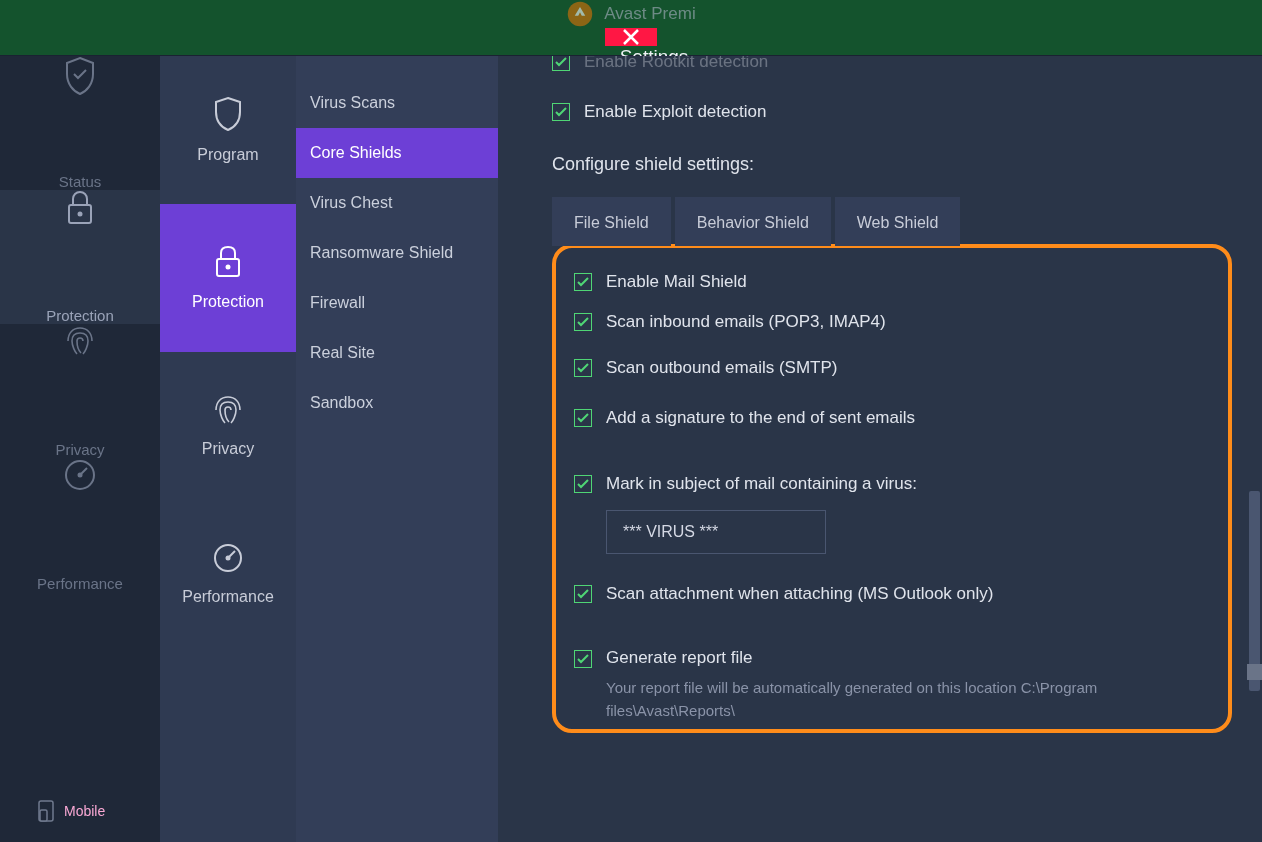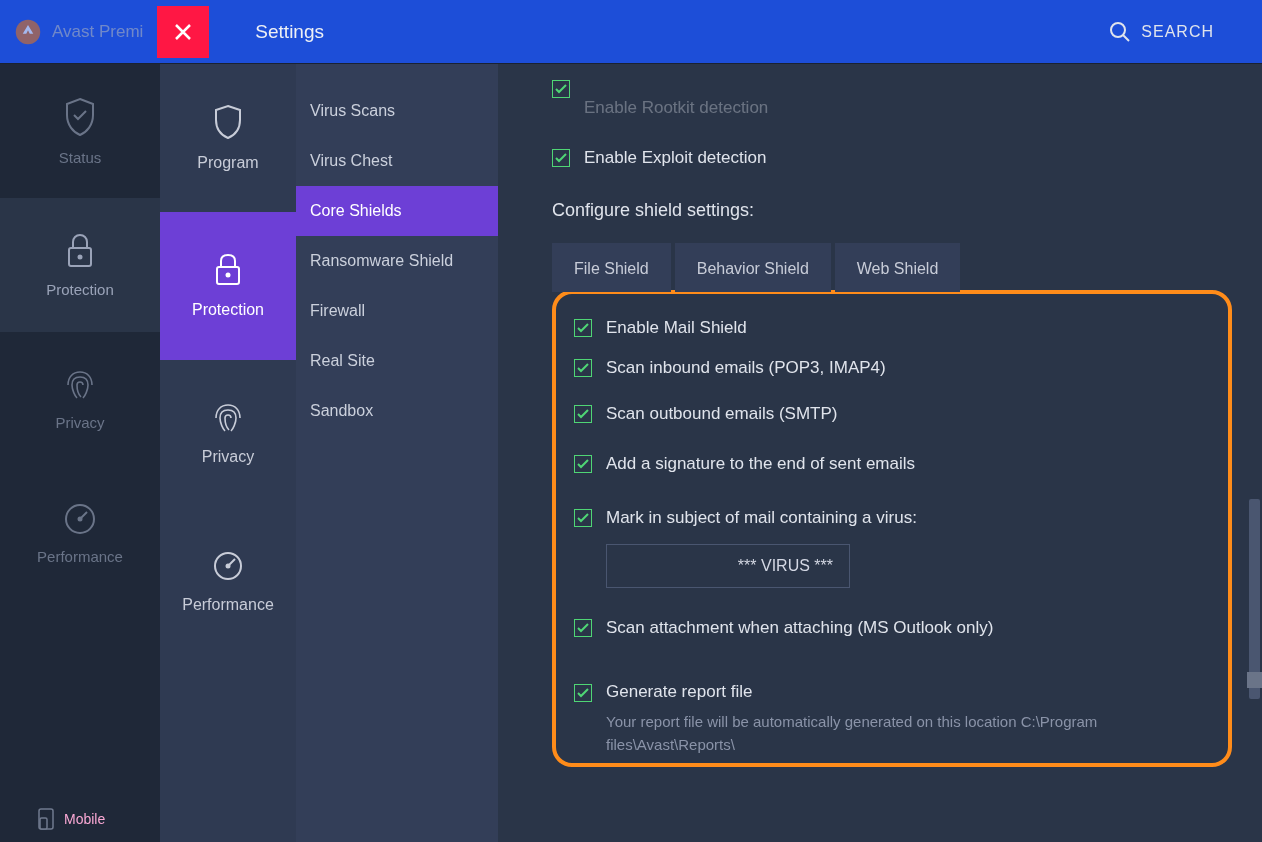--- a/index.html
+++ b/index.html
@@ -1,29 +1,29 @@
 <!DOCTYPE html>
 <html><head>
 <meta charset="utf-8">
 <style>
 * { margin: 0; padding: 0; box-sizing: border-box; font-family: -apple-system, BlinkMacSystemFont, "Segoe UI", Arial, sans-serif; }
 body { width: 1262px; height: 842px; background: #2a3548; overflow: hidden; position: relative; }
 
-.header { height: 64px; display: flex; align-items: center; background: #1d4ed8; border-bottom: 1px solid #1a2232; }
+.header { height: 56px; display: flex; align-items: center; background: #14532d; border-bottom: 1px solid #1a2232; flex-direction: column; }
 .logo { display: flex; align-items: center; padding: 0 14px; opacity: 0.6; color: #a8b0c0; font-size: 17px; }
 .logo-icon { width: 28px; height: 28px; margin-right: 10px; }
 .close-btn { width: 52px; height: 52px; background: #ff1744; display: flex; align-items: center; justify-content: center; cursor: pointer; }
 .settings-title { color: #eef0f5; font-size: 19px; padding-left: 24px; margin-left: 22px; }
 .search { margin-left: auto; display: flex; align-items: center; padding-right: 48px; color: #e0e4ec; font-size: 16px; letter-spacing: 1px; cursor: pointer; }
 .search-icon { margin-right: 10px; }
 
 .main { display: flex; height: calc(842px - 52px); }
 
 .nav1 { width: 160px; background: #1f2838; display: flex; flex-direction: column; }
-.nav1-item { height: 134px; display: flex; flex-direction: column; align-items: center; justify-content: center; color: #6a7488; cursor: pointer; }
+.nav1-item { height: 134px; display: flex; flex-direction: column; align-items: center; justify-content: space-between; color: #6a7488; cursor: pointer; }
 .nav1-item.active { background: #2a3548; color: #9aa3b8; }
 .nav1-item .nav-label { margin-top: 12px; font-size: 15px; }
 .nav1-mobile { margin-top: auto; padding: 20px 0 24px 38px; color: #f9a8d4; font-size: 14px; display: flex; align-items: center; cursor: pointer; }
 .nav1-mobile svg { margin-right: 10px; }
 
 .nav2 { width: 136px; background: #2f3a52; display: flex; flex-direction: column; }
 .nav2-item { height: 148px; display: flex; flex-direction: column; align-items: center; justify-content: center; color: #c8ccd8; cursor: pointer; }
 .nav2-item.active { background: #6d3fd6; color: #fff; }
 .nav2-item .nav-label { margin-top: 14px; font-size: 16px; }
 
@@ -42,21 +42,21 @@
 .configure-heading { color: #e0e4ec; font-size: 18px; margin: 32px 0 22px 0; }
 
 .tabs { display: flex; }
 .tab { padding: 14px 22px; background: #333e58; color: #c8ccd8; font-size: 16px; margin-right: 4px; cursor: pointer; border-top: 3px solid transparent; }
 .tab.active { background: #2a3548; border-top: 3px solid #6d3fd6; color: #e0e4ec; }
 
 .highlight-box { border: 4px solid #ff8c1a; border-radius: 20px; padding: 24px 18px 6px 18px; margin-top: -2px; width: 680px; }
 .highlight-box .cb-row { margin-bottom: 20px; }
 
 .subject-input { margin-left: 32px; margin-top: -4px; margin-bottom: 30px; }
-.subject-input input { background: transparent; border: 1px solid #4a5670; color: #d4d8e4; font-size: 16px; padding: 12px 16px; width: 244px; outline: none; text-align: right; }
+.subject-input input { background: transparent; border: 1px solid #4a5670; color: #d4d8e4; font-size: 16px; padding: 12px 16px; width: 220px; outline: none; }
 
 .report-row { margin-top: 28px; align-items: flex-end; }
 .report-desc { color: #8a93a8; font-size: 15px; margin-left: 32px; margin-top: -12px; line-height: 1.55; max-width: 590px; }
 
 .scrollbar { position: absolute; right: 2px; top: 435px; width: 11px; height: 200px; background: #4a5670; border-radius: 2px; }
 .scrollbar-handle { position: absolute; right: 0; top: 608px; width: 15px; height: 16px; background: #6a7488; }
 </style>
 </head>
 <body>
 
@@ -150,38 +150,38 @@
           <circle cx="16" cy="16" r="13" stroke="#c8ccd8" stroke-width="2" fill="none"></circle>
           <path d="M16 16 L23 9" stroke="#c8ccd8" stroke-width="2"></path>
           <circle cx="16" cy="16" r="2.5" fill="#c8ccd8"></circle>
         </svg>
       <span class="nav-label">Performance</span>
     </div>
   </div>
 
   <div class="nav3">
     <div class="nav3-item">Virus Scans</div>
+    <div class="nav3-item active">Core Shields</div>
     <div class="nav3-item">Virus Chest</div>
-    <div class="nav3-item active">Core Shields</div>
     <div class="nav3-item">Ransomware Shield</div>
     <div class="nav3-item">Firewall</div>
     <div class="nav3-item">Real Site</div>
     <div class="nav3-item">Sandbox</div>
   </div>
 
   <div class="content">
 
     <div class="top-cut">
       <div class="cb-row">
         <span class="cb">
             <svg width="12" height="10" viewBox="0 0 12 10">
               <path d="M1 5 L4 8 L11 1" stroke="#4fd675" stroke-width="2" fill="none"></path>
             </svg>
           </span>
-        <span class="cb-label" style="opacity:.35; text-decoration:line-through; text-decoration-color:transparent;margin-top:38px;">Enable Rootkit detection</span>
+        <span class="cb-label" style="opacity:.35; text-decoration:line-through; text-decoration-color:transparent;">Enable Rootkit detection</span>
       </div>
       <div class="cb-row" style="margin-top:30px;">
         <span class="cb">
             <svg width="12" height="10" viewBox="0 0 12 10">
               <path d="M1 5 L4 8 L11 1" stroke="#4fd675" stroke-width="2" fill="none"></path>
             </svg>
           </span>
         <span class="cb-label">Enable Exploit detection</span>
       </div>
     </div>
@@ -220,21 +220,21 @@
         <span class="cb-label">Scan outbound emails (SMTP)</span>
       </div>
       <div class="cb-row" style="margin-top:30px;">
         <span class="cb">
             <svg width="12" height="10" viewBox="0 0 12 10">
               <path d="M1 5 L4 8 L11 1" stroke="#4fd675" stroke-width="2" fill="none"></path>
             </svg>
           </span>
         <span class="cb-label">Add a signature to the end of sent emails</span>
       </div>
-      <div class="cb-row" style="margin-top:34px;">
+      <div class="cb-row" style="margin-top:46px;">
         <span class="cb">
             <svg width="12" height="10" viewBox="0 0 12 10">
               <path d="M1 5 L4 8 L11 1" stroke="#4fd675" stroke-width="2" fill="none"></path>
             </svg>
           </span>
         <span class="cb-label">Mark in subject of mail containing a virus:</span>
       </div>
       <div class="subject-input">
         <input type="text" value="*** VIRUS ***" style="">
       </div>

